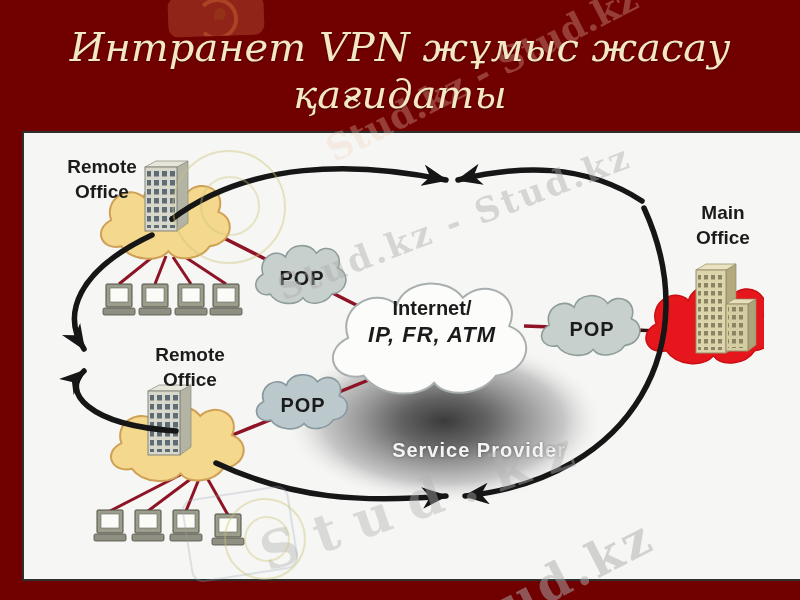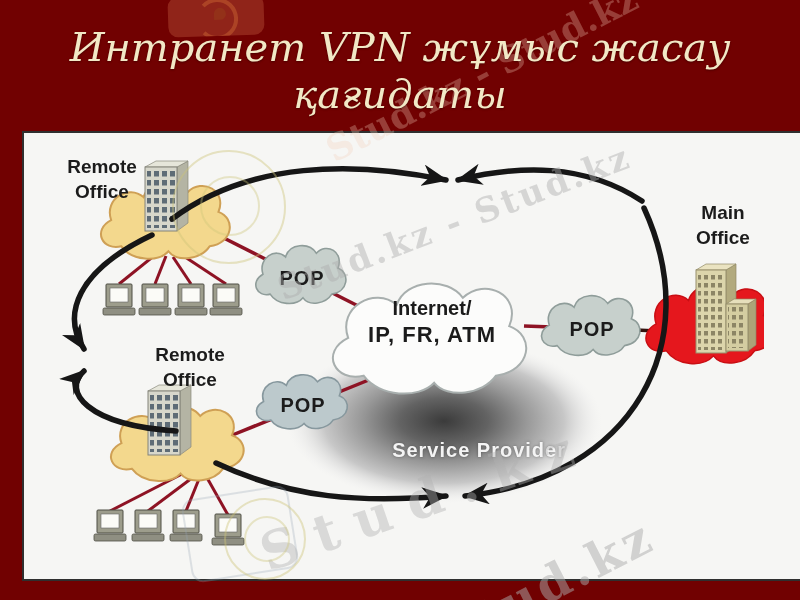--- a/index.html
+++ b/index.html
@@ -48,21 +48,21 @@
     box-sizing:content-box;
     z-index:2;
     padding-left:43px;
   }
   .panel svg{position:absolute;left:0;top:0;}
 
   .lbl{position:absolute;color:var(--c-label-text,#1b1b1b);font-weight:bold;text-align:center;z-index:4;}
   .lbl-office{font-size:19px;line-height:1.3;}
   .lbl-pop{font-size:20px;letter-spacing:1px;}
   .lbl-inet{font-size:20px;line-height:1.3;}
-  .lbl-inet .l2{font-size:22px;letter-spacing:1px;}
+  .lbl-inet .l2{font-size:22px;letter-spacing:1px;font-style:italic;}
   .lbl-service{font-size:20px;letter-spacing:1px;color:var(--c-service-provider-text,#f4f4f4);text-shadow:0 0 3px rgba(60,60,60,.6);text-align:right;}
 
   .ro1-label{left:24px;top:22px;width:108px;}
   .ro2-label{left:102px;top:210px;width:128px;}
   .mo-label{left:650px;top:68px;width:98px;}
   .pop1-label{left:246px;top:134px;width:64px;}
   .pop2-label{left:536px;top:185px;width:64px;}
   .pop3-label{left:247px;top:261px;width:64px;}
   .inet-label{left:306px;top:162px;width:204px;}
   .service-label{left:296px;top:306px;width:246px;}

